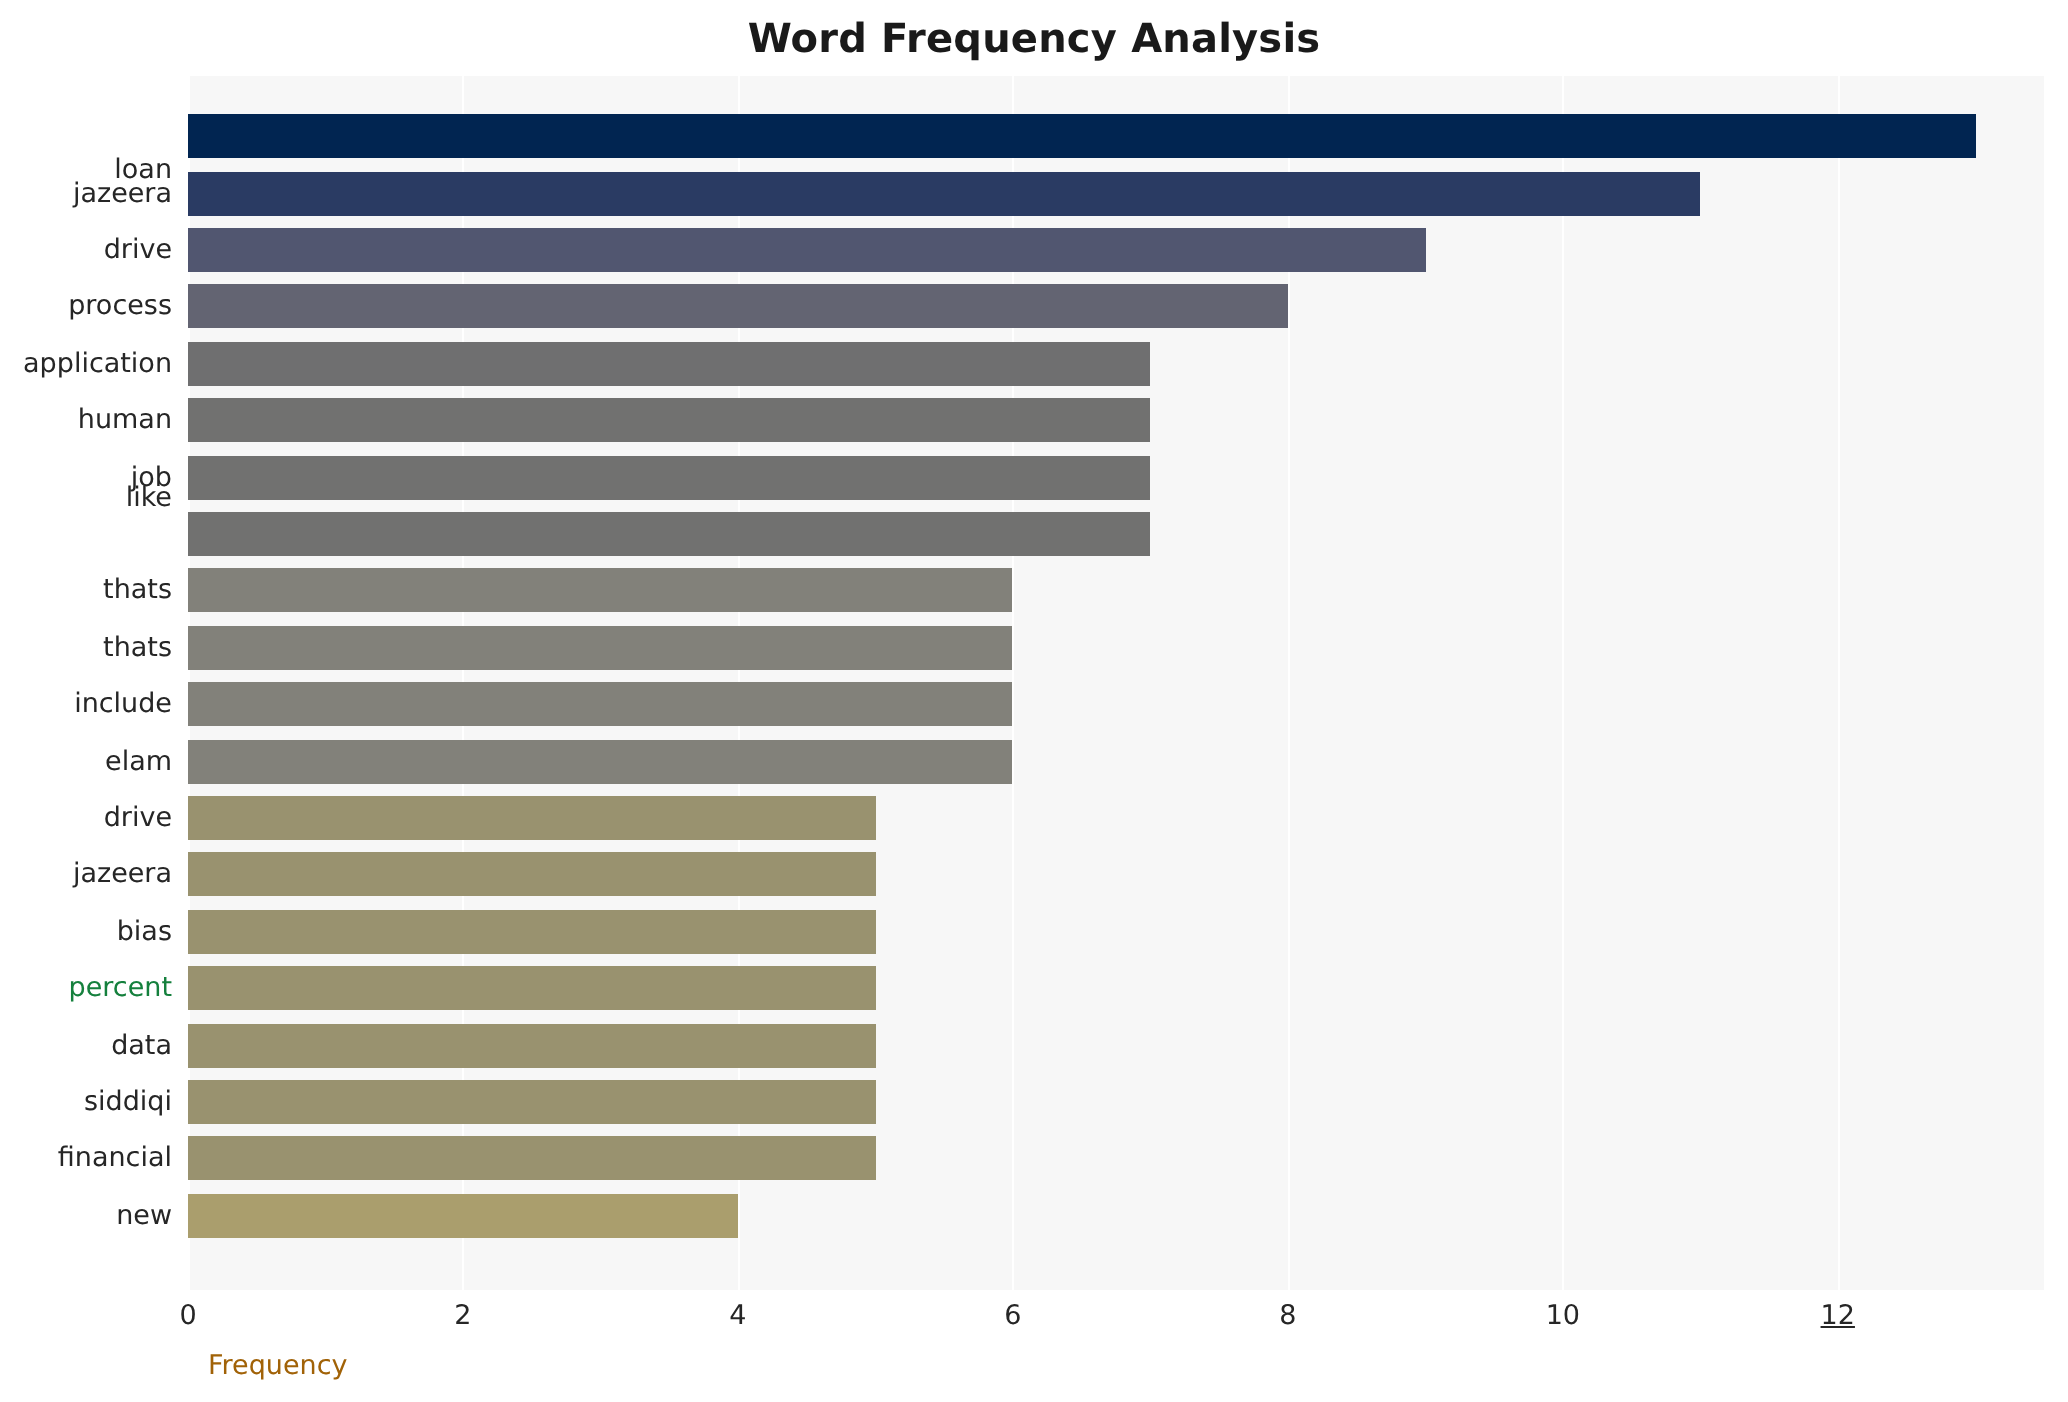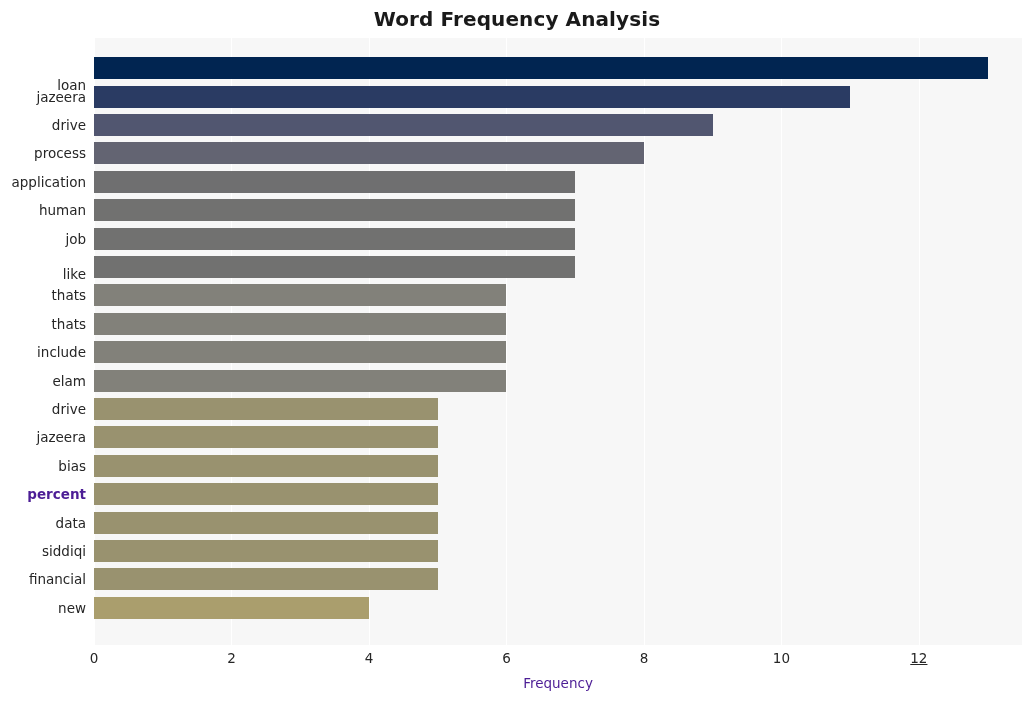--- a/index.html
+++ b/index.html
@@ -102,25 +102,24 @@
     transform: translateX(-50%);
     font-size: 13.5px;
     color: #262626;
     line-height: 20px;
     white-space: nowrap;
   }
 
   #x-axis-title {
     position: absolute;
     top: 674px;
-    left: 94px;
+    left: 104px;
     width: 928px;
-    text-align: center;
     font-size: 13.5px;
-    color: #4c1d95;
+    color: #a16207;
     line-height: 18px;
     white-space: nowrap;
   }
 </style>
 </head>
 <body>
 
 <div id="figure" style="background: rgb(255, 255, 255);">
 
   <div id="chart-title" style="color: rgb(26, 26, 26);">Word Frequency Analysis</div>
@@ -200,29 +199,29 @@
   </div>
 
   <div id="y-labels">
       <div class="y-tick-label" style="top: 36px; color: rgb(38, 38, 38);">loan</div>
       <div class="y-tick-label" style="top: 47.6969px; color: rgb(38, 38, 38);">jazeera</div>
       <div class="y-tick-label" style="top: 76.0879px; color: rgb(38, 38, 38);">drive</div>
       <div class="y-tick-label" style="top: 104.479px; color: rgb(38, 38, 38);">process</div>
       <div class="y-tick-label" style="top: 132.87px; color: rgb(38, 38, 38);">application</div>
       <div class="y-tick-label" style="top: 161.261px; color: rgb(38, 38, 38);">human</div>
       <div class="y-tick-label" style="top: 189.652px; color: rgb(38, 38, 38); padding-left: 16px;">job</div>
-      <div class="y-tick-label" style="top: 225px; color: rgb(38, 38, 38);">like</div>
+      <div class="y-tick-label" style="top: 200px; color: rgb(38, 38, 38);">like</div>
       <div class="y-tick-label" style="top: 246.434px; color: rgb(38, 38, 38);">thats</div>
       <div class="y-tick-label" style="top: 274.825px; color: rgb(38, 38, 38);">thats</div>
       <div class="y-tick-label" style="top: 303.216px; color: rgb(38, 38, 38);">include</div>
       <div class="y-tick-label" style="top: 331.607px; color: rgb(38, 38, 38); padding-left: 40px;">elam</div>
       <div class="y-tick-label" style="top: 359.998px; color: rgb(38, 38, 38);">drive</div>
       <div class="y-tick-label" style="top: 388.389px; color: rgb(38, 38, 38); padding-left: 12px;">jazeera</div>
       <div class="y-tick-label" style="top: 416.78px; color: rgb(38, 38, 38);">bias</div>
-      <div class="y-tick-label" style="top: 445.171px; color: #4c1d95; font-weight: bold;">percent</div>
+      <div class="y-tick-label" style="top: 445.171px; color: #15803d;">percent</div>
       <div class="y-tick-label" style="top: 473.562px; color: rgb(38, 38, 38);">data</div>
       <div class="y-tick-label" style="top: 501.953px; color: rgb(38, 38, 38);">siddiqi</div>
       <div class="y-tick-label" style="top: 530.344px; color: rgb(38, 38, 38);">financial</div>
       <div class="y-tick-label" style="top: 558.735px; color: rgb(38, 38, 38);">new</div>
     </div>
   <div id="x-labels">
       <div class="x-tick-label" style="left: 94px; color: rgb(38, 38, 38);">0</div>
       <div class="x-tick-label" style="left: 231.481px; color: rgb(38, 38, 38);">2</div>
       <div class="x-tick-label" style="left: 368.963px; color: rgb(38, 38, 38);">4</div>
       <div class="x-tick-label" style="left: 506.444px; color: rgb(38, 38, 38);">6</div>

